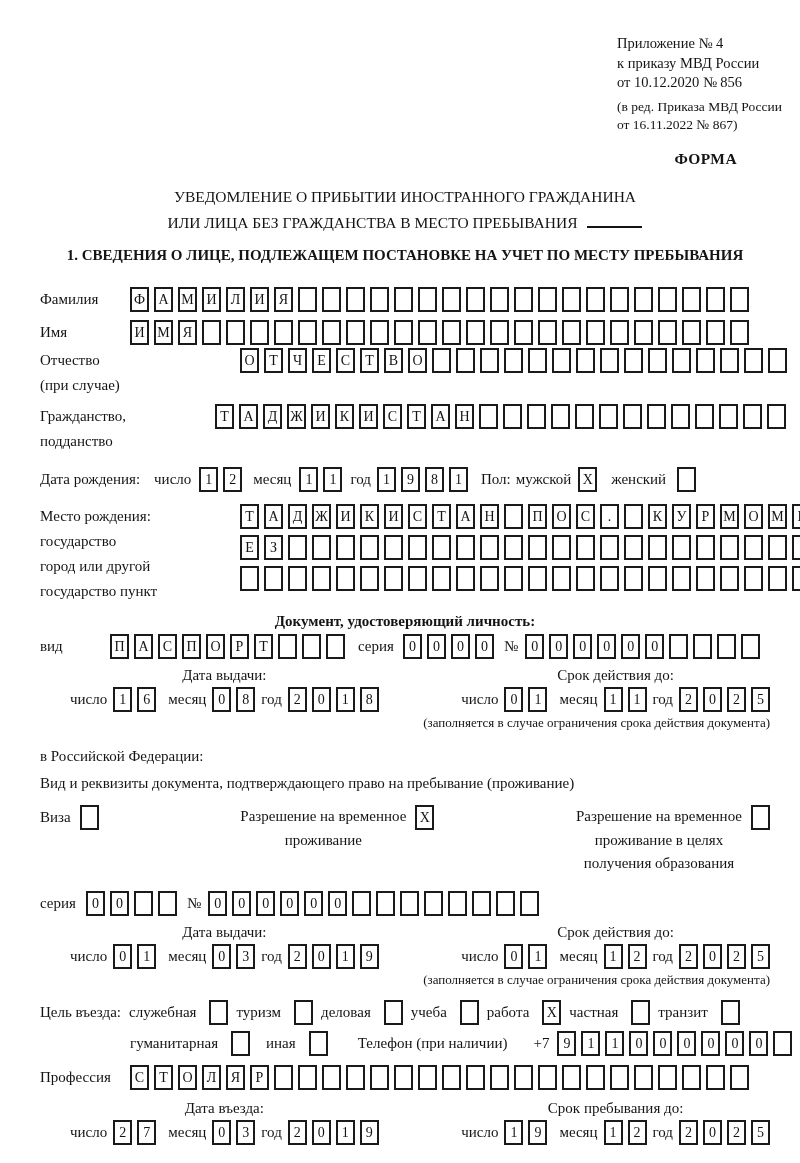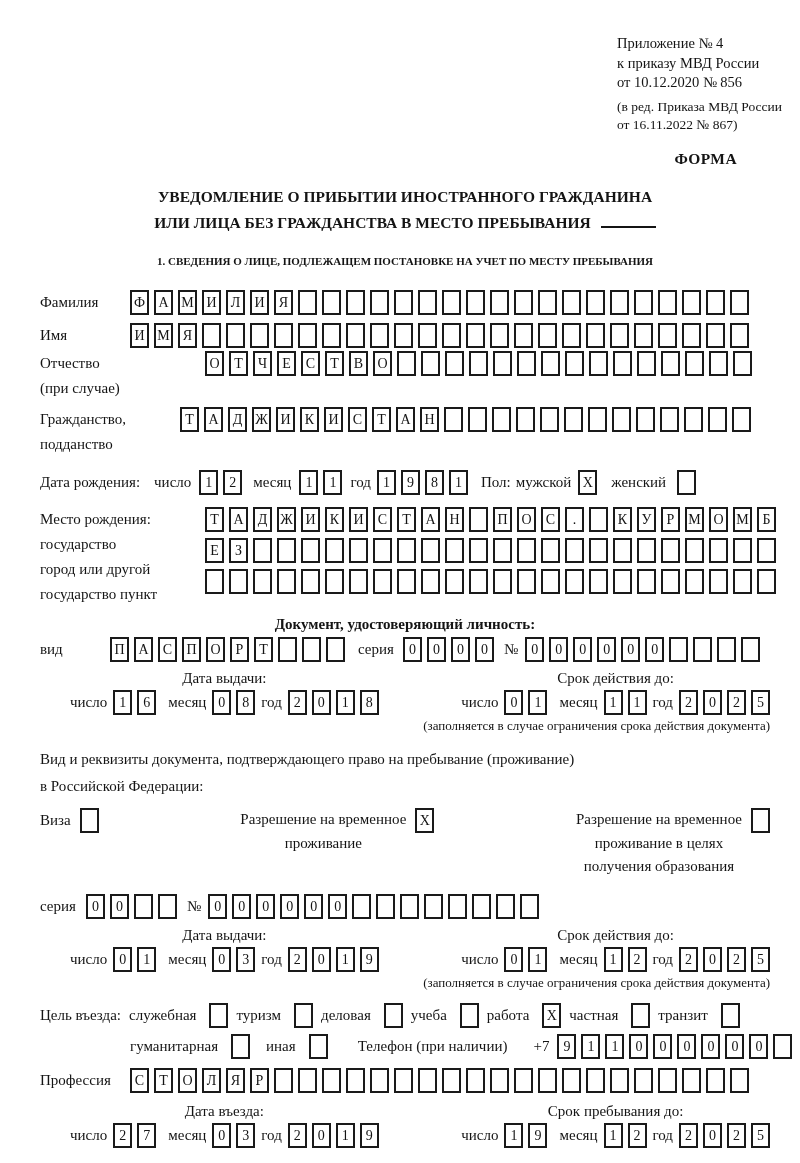--- a/index.html
+++ b/index.html
@@ -11,34 +11,34 @@
     font-size:15px;
   }
   .page { width:800px; height:860px; padding:34px 30px 0 40px; position:relative; }
 
   .appendix { margin-left:577px; line-height:1.35; font-size:14.5px; white-space:nowrap; }
   .appendix .rev { margin-top:5px; font-size:13.5px; }
   .appendix .rev2 { font-size:13.5px; }
 
   .forma { text-align:right; padding-right:33px; font-weight:bold; margin-top:16px; font-size:15.5px; letter-spacing:.4px; }
 
-  .title { text-align:center; font-weight:bold; margin-top:16px; line-height:1.65; font-size:15.5px; }
+  .title { text-align:center; font-weight:normal; margin-top:16px; line-height:1.65; font-size:15.5px; }
   .uline { display:inline-block; width:55px; border-bottom:2px solid #141414; margin-left:10px; }
 
-  .sec-head { text-align:center; font-weight:bold; margin-top:20px; font-size:11px; }
+  .sec-head { text-align:center; font-weight:bold; margin-top:12px; font-size:15px; }
 
   .cells { display:inline-flex; gap:5px; vertical-align:middle; flex:none; }
   .cell { flex:none; width:19px; height:25px; border:2px solid #1a1a1a;
           display:inline-flex; align-items:center; justify-content:center;
           font-size:14px; background:#fff; }
   .cellcol > .cells { display:flex; }
   .cellcol > .cells + .cells { margin-top:6px; }
 
   .row { display:flex; align-items:center; flex-wrap:nowrap; white-space:nowrap; }
-  .row.top { align-items:flex-start; }
+  .row.top { align-items:flex-start;gap:35px; }
   .lbl { flex:none; line-height:25px; }
   .w70{width:70px} .w90{width:90px} .w140{width:140px}
   .w165{width:165px}
 
   .doc-head { text-align:center; font-weight:bold; margin-top:9px; }
 
   .daterow { display:flex; margin-top:8px; }
   .dategrp { flex:none; }
   .dategrp.right { margin-left:auto; }
   .dg-head { text-align:center; margin-bottom:3px; }
@@ -405,22 +405,22 @@
             <span class="cell">0</span>
             <span class="cell">2</span>
             <span class="cell">5</span>
           </span>
       </div>
     </div>
   </div>
   <div class="note">(заполняется в случае ограничения срока действия документа)</div>
 
   <div class="intro">
+    <div>в Российской Федерации:</div>
     <div>Вид и реквизиты документа, подтверждающего право на пребывание (проживание)</div>
-    <div>в Российской Федерации:</div>
   </div>
 
   <div class="permits">
     <div class="permit">
       <span class="plabel">Виза</span>
       <span class="cells">
           <span class="cell"></span>
         </span>
     </div>
     <div class="permit">

